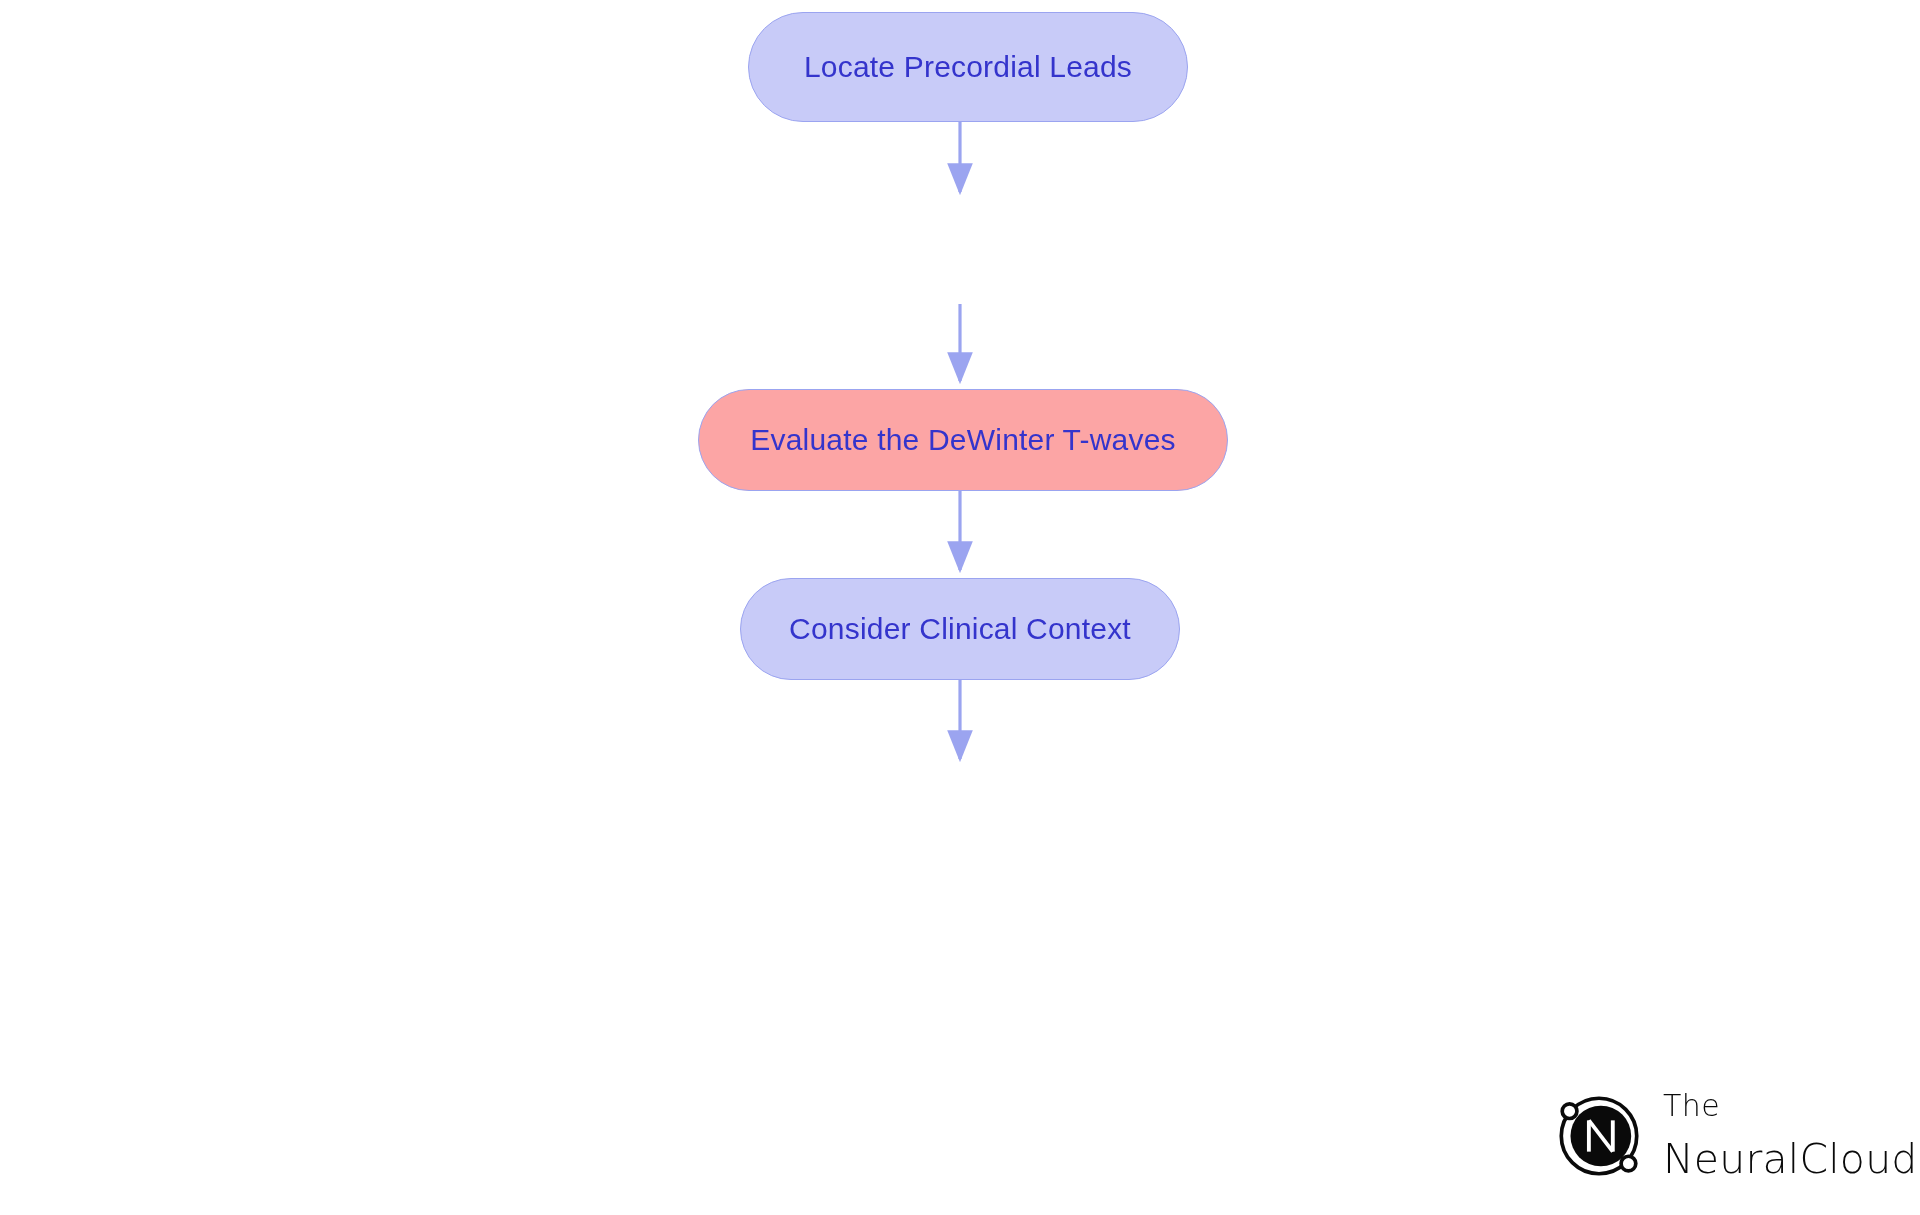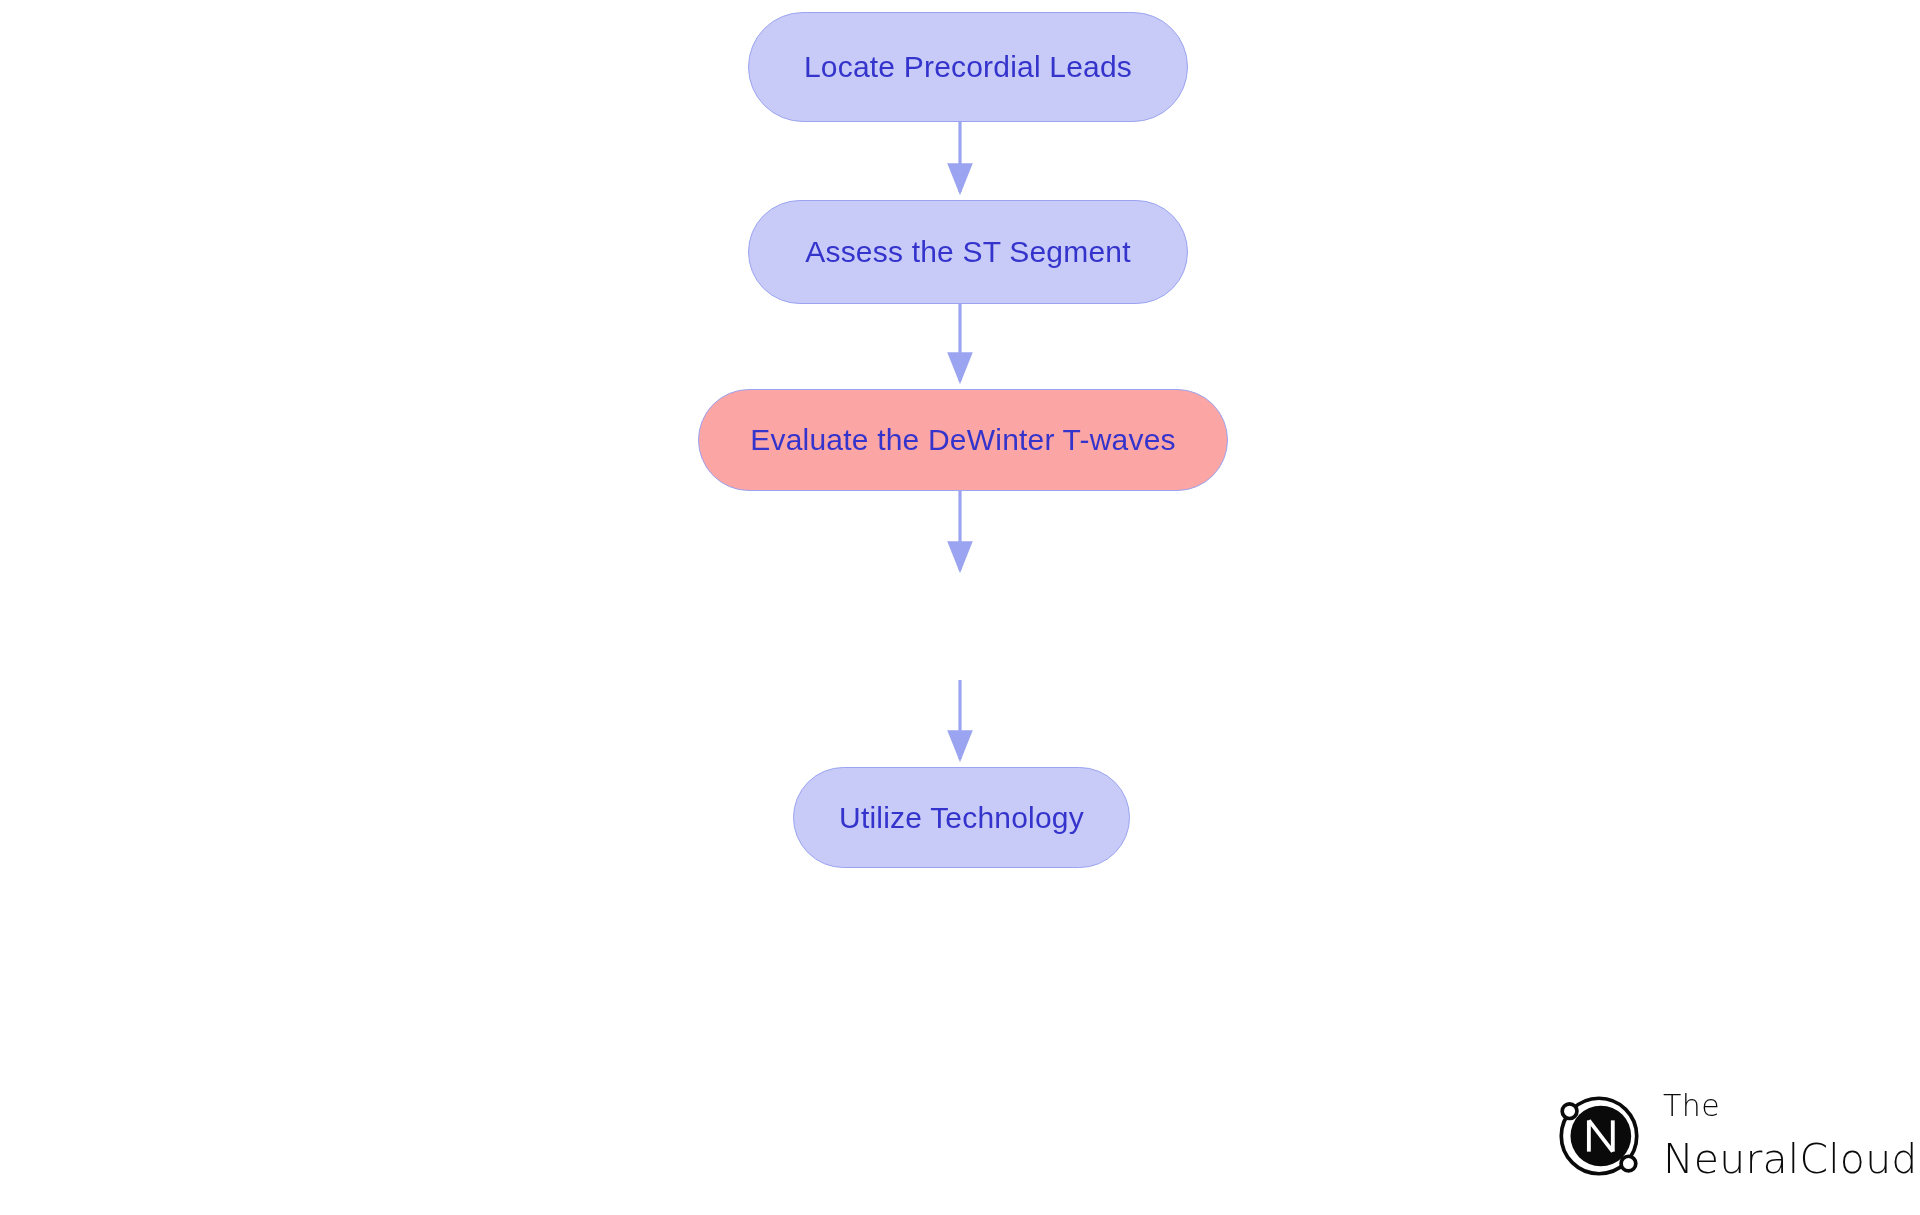--- a/index.html
+++ b/index.html
@@ -112,32 +112,29 @@
     </g>
     <g>
       <line x1="960" y1="680" x2="960" y2="759" stroke="#9ba4f0" stroke-width="3.2" marker-end="url(#arrowhead)"></line>
     </g>
   </svg>
 
   <div class="flow-node" id="node-n1" style="left: 748px; top: 12px; width: 440px; height: 110px; background: rgb(200, 203, 248); border-color: rgb(155, 164, 240); color: rgb(52, 52, 204);">
     <span class="node-label">Locate Precordial Leads</span>
   </div>
 
-  <div class="flow-node" id="node-n2" style="left: 748px; top: 200px; width: 440px; height: 104px; background: rgb(200, 203, 248); border-color: rgb(155, 164, 240); color: rgb(52, 52, 204);">
-    <span class="node-label">Assess the ST Segment</span>
-  </div>
 
   <div class="flow-node" id="node-n3" style="left: 698px; top: 389px; width: 530px; height: 102px; background: #fca5a5; border-color: rgb(155, 164, 240); color: rgb(52, 52, 204);">
     <span class="node-label">Evaluate the DeWinter T-waves</span>
   </div>
 
+  <div class="flow-node" id="node-n4" style="left: 740px; top: 578px; width: 440px; height: 102px; background: rgb(200, 203, 248); border-color: rgb(155, 164, 240); color: rgb(52, 52, 204);">
+    <span class="node-label">Consider Clinical Context</span>
+  </div>
 
-  <div class="flow-node" id="node-n5" style="left: 793px; top: 767px; width: 337px; height: 101px; background: rgb(200, 203, 248); border-color: rgb(155, 164, 240); color: rgb(52, 52, 204);">
-    <span class="node-label">Utilize Technology</span>
-  </div>
 
   <div id="brand-logo">
     <svg id="brand-mark" viewBox="0 0 100 100" xmlns="http://www.w3.org/2000/svg">
 
       <circle cx="50" cy="50" r="41" fill="none" stroke="#0a0a0a" stroke-width="4"></circle>
 
       <circle cx="52" cy="50" r="33" fill="#0a0a0a"></circle>
 
       <g stroke="#ffffff" stroke-width="4.2" fill="none" stroke-linecap="butt">
         <line x1="39" y1="67" x2="39" y2="33"></line>

